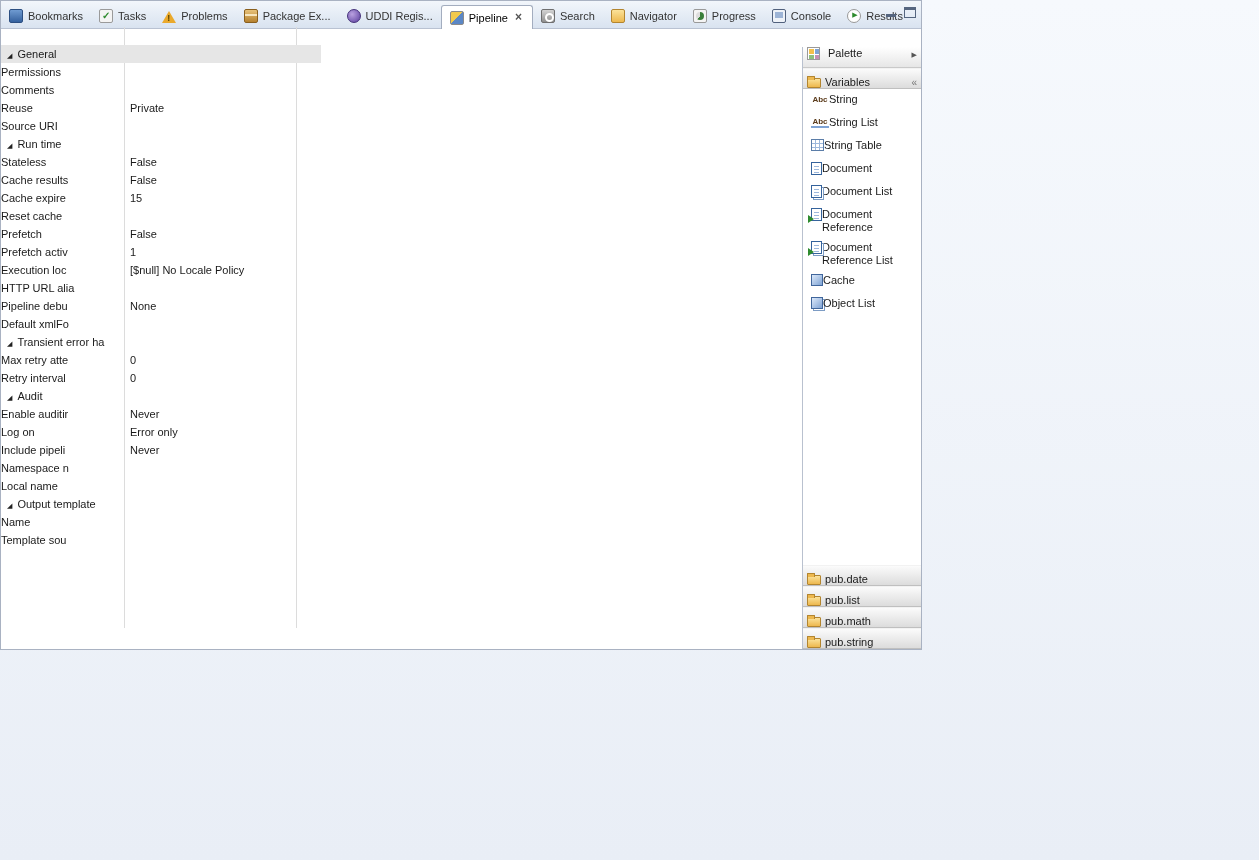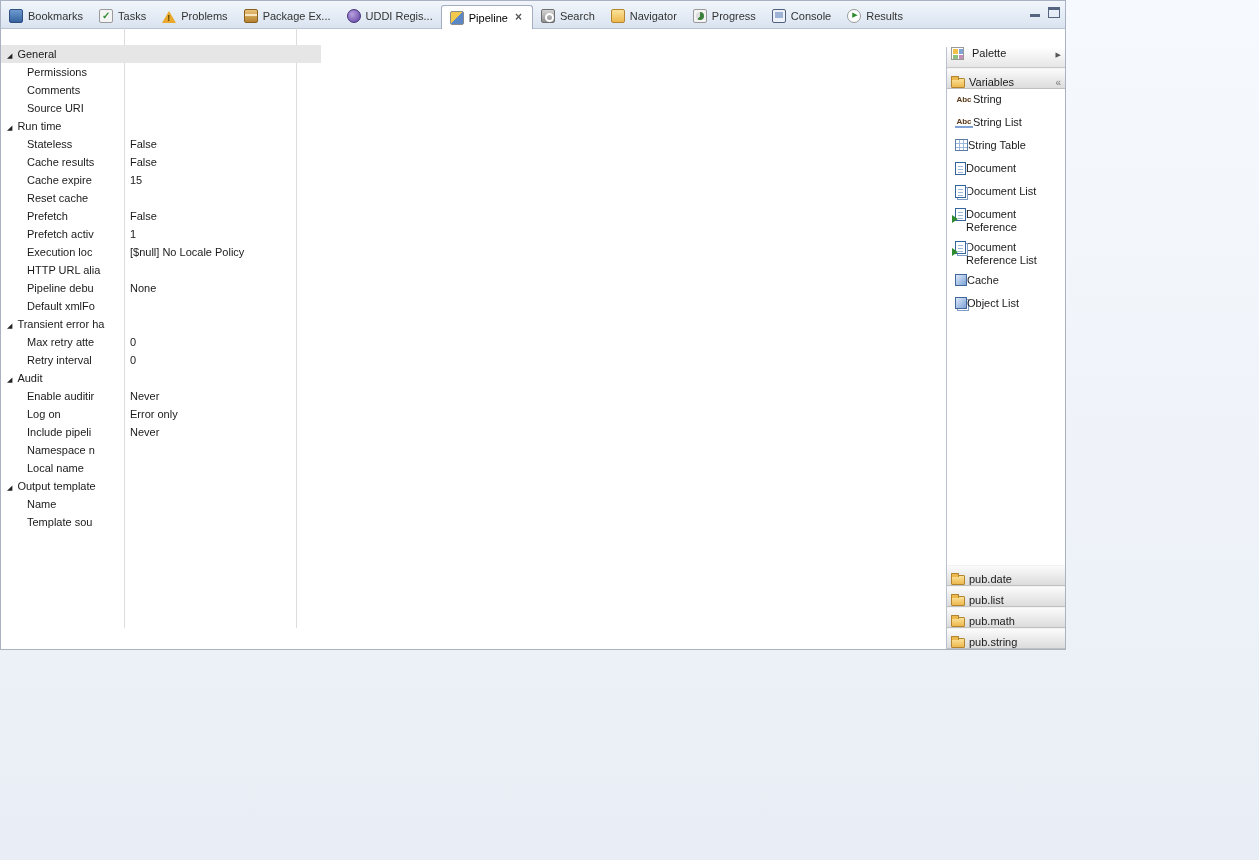--- a/index.html
+++ b/index.html
@@ -124,21 +124,21 @@
   #props .tabbar{flex:0 0 26px}
   .pr-tools{margin-left:auto;display:flex;align-items:center;gap:5px;padding:0 4px 4px 0}
   .pr-body{flex:1;position:relative;overflow:hidden}
   .colline{position:absolute;top:0;bottom:0;width:1px;background:#dcdcdc;z-index:1}
   .pr-head{height:18px;display:flex;align-items:center;border-bottom:1px solid #d0d0d0;background:#fcfcfc}
   .pr-head span{overflow:hidden;white-space:nowrap;color:#222}
   .pr-head .h1{width:123px;padding-left:8px}
   .pr-head .h2{flex:1;padding-left:6px}
   .pr-rows{position:absolute;top:18px;left:0;right:0;bottom:0;background:repeating-linear-gradient(to bottom,transparent 0 17px,#dcdcdc 17px 18px)}
   .prow{height:18px;display:flex;align-items:center;position:relative;z-index:2}
-  .prow .plabel{width:123px;padding-left:26px;overflow:hidden;white-space:nowrap}
+  .prow .plabel{width:123px;overflow:hidden;white-space:nowrap}
   .prow .pvalue{flex:1;padding-left:6px;overflow:hidden;white-space:nowrap}
   .prow.group .plabel{padding-left:6px}
   .prow.group .plabel::before{content:"◢";font-size:7px;color:#222;margin-right:5px}
   .prow.sel{background:#e6e6e6}
 
   
   #ed{left:337;top:11;width:922px;height:184px}
   .ed-tabbar{flex:0 0 23px;background:linear-gradient(#eef3fa,#d6e1ef);border-bottom:1px solid #b9c2d2;display:flex;align-items:stretch;position:relative}
   .etab{display:inline-flex;align-items:center;gap:5px;padding:0 9px;border-right:1px solid #c2cddd;color:#222;white-space:nowrap}
   .etab.active{background:#fff;border:1px solid #a3adbf;border-bottom:none;border-radius:3px 3px 0 0;margin-left:2px}
@@ -151,21 +151,21 @@
   .btab.active{background:#fff;border-top:1px solid #aab2c0;margin-top:-1px}
 
   
   .palette{flex:0 0 104px;border-left:1px solid #b9c1cf;background:#fff;display:flex;flex-direction:column;overflow:hidden}
   .phead{flex:0 0 21px;display:flex;align-items:flex-start;gap:8px;padding:0 4px;background:linear-gradient(#fff,#e6e6e6);border-bottom:1px solid #c9c9c9}
   .drawer{flex:0 0 21px;display:flex;align-items:flex-end;gap:4px;padding:0 4px;background:linear-gradient(#fbfbfb,#dcdcdc);border-top:1px solid #f2f2f2;border-bottom:1px solid #bfbfbf;white-space:nowrap;overflow:hidden}
   .pitem{display:flex;align-items:flex-start;padding:4px 2px 3px 8px;line-height:13px}
   .pitem.disabled{color:#9aa0a8;background:#dcdee1;height:13px;padding:0 2px 0 8px;overflow:hidden;align-items:center}
 
   
-  #bv{left:337;top:210;width:1066px;height:650px}
+  #bv{left:337;top:210;width:922px;height:650px}
   .bv-tabbar{flex:0 0 28px;background:linear-gradient(#f2f6fb,#d9e3f0);border-bottom:1px solid #b9c2d2;display:flex;align-items:flex-end;position:relative}
   .bv-tab{display:inline-flex;align-items:center;gap:5px;height:24px;padding:0 8px;color:#333;white-space:nowrap}
   .bv-tab.active{background:#fff;border:1px solid #a3adbf;border-bottom:none;border-radius:3px 3px 0 0;position:relative;top:1px;color:#000}
   .bv-content{flex:1;position:relative;background:#fff;overflow:hidden}
   .bp{position:absolute;top:18px;right:0;bottom:0;width:119px;border-left:1px solid #b9c1cf;background:#fff;display:flex;flex-direction:column}
   .bp .pitem{min-height:23px}
   .bp .plabelw{white-space:normal}
   .bp-bottom{margin-top:auto;display:flex;flex-direction:column}
 </style>
 </head>
@@ -269,20 +269,24 @@
             <span class="plabel">General</span>
             <span class="pvalue"></span>
           </div>
         <div class="prow">
             <span class="plabel">Permissions</span>
             <span class="pvalue"></span>
           </div>
         <div class="prow">
             <span class="plabel">Comments</span>
             <span class="pvalue"></span>
+          </div>
+        <div class="prow">
+            <span class="plabel">Reuse</span>
+            <span class="pvalue">Private</span>
           </div>
         <div class="prow">
             <span class="plabel">Source URI</span>
             <span class="pvalue"></span>
           </div>
         <div class="prow group">
             <span class="plabel">Run time</span>
             <span class="pvalue"></span>
           </div>
         <div class="prow">

